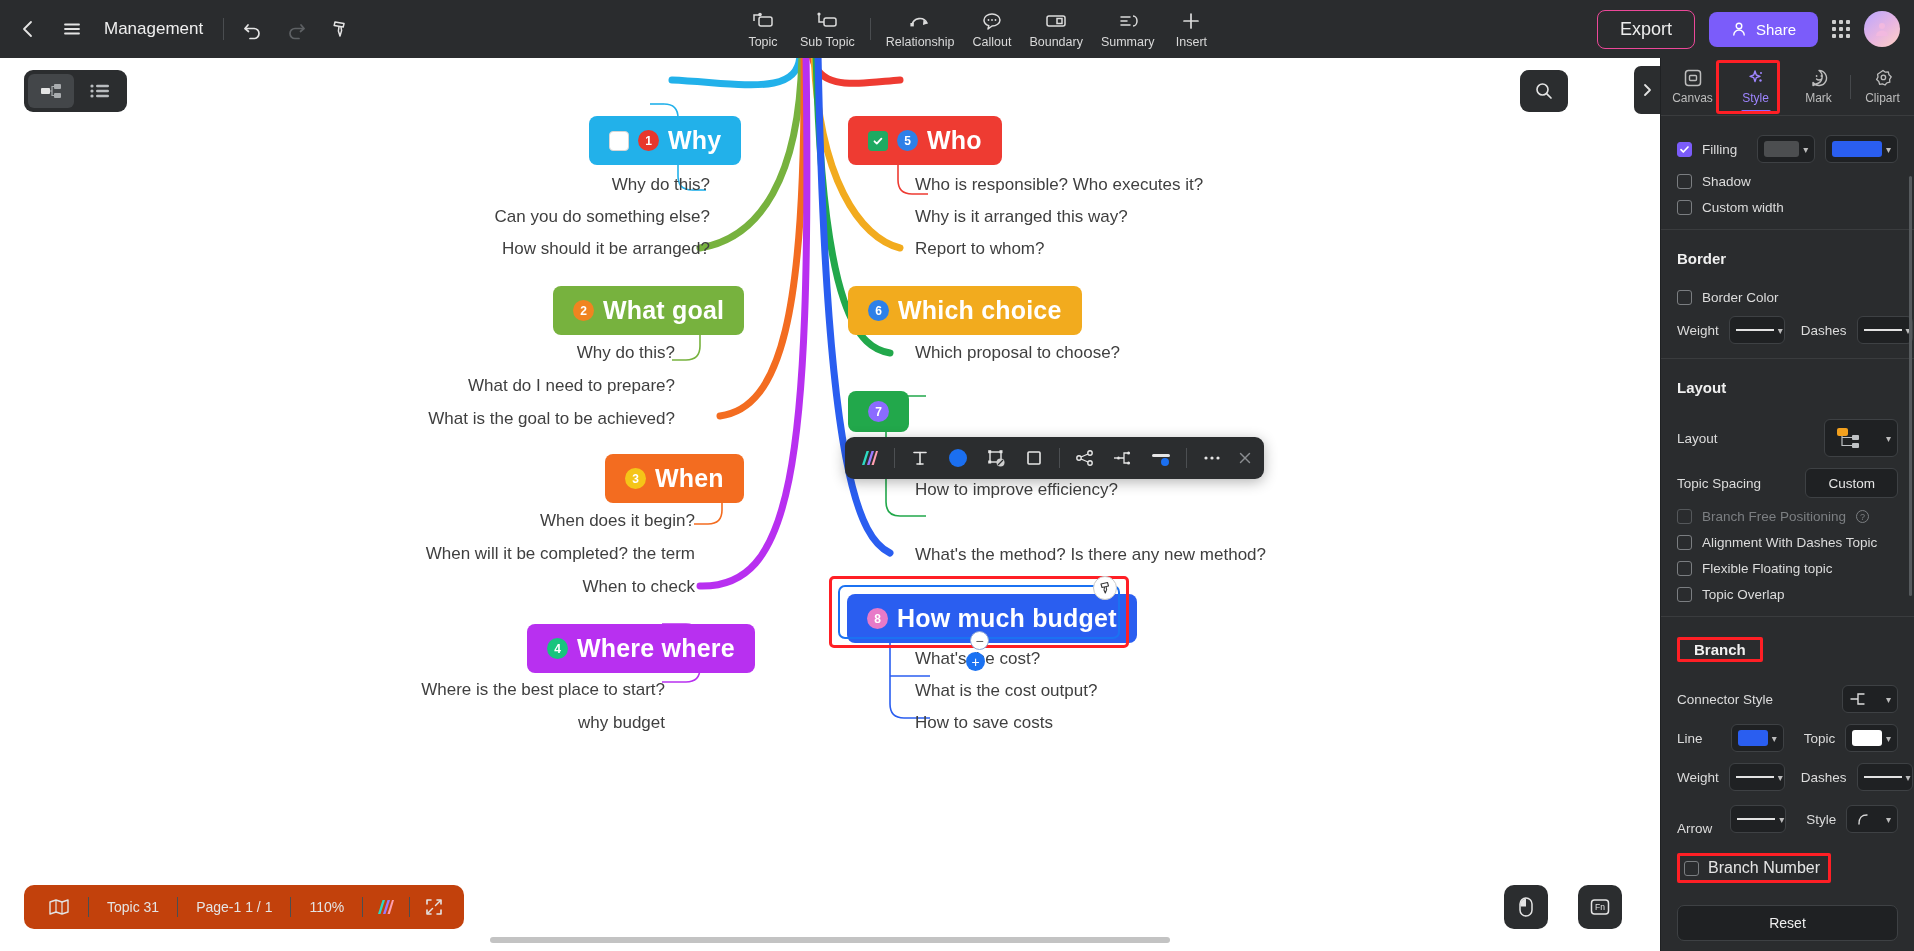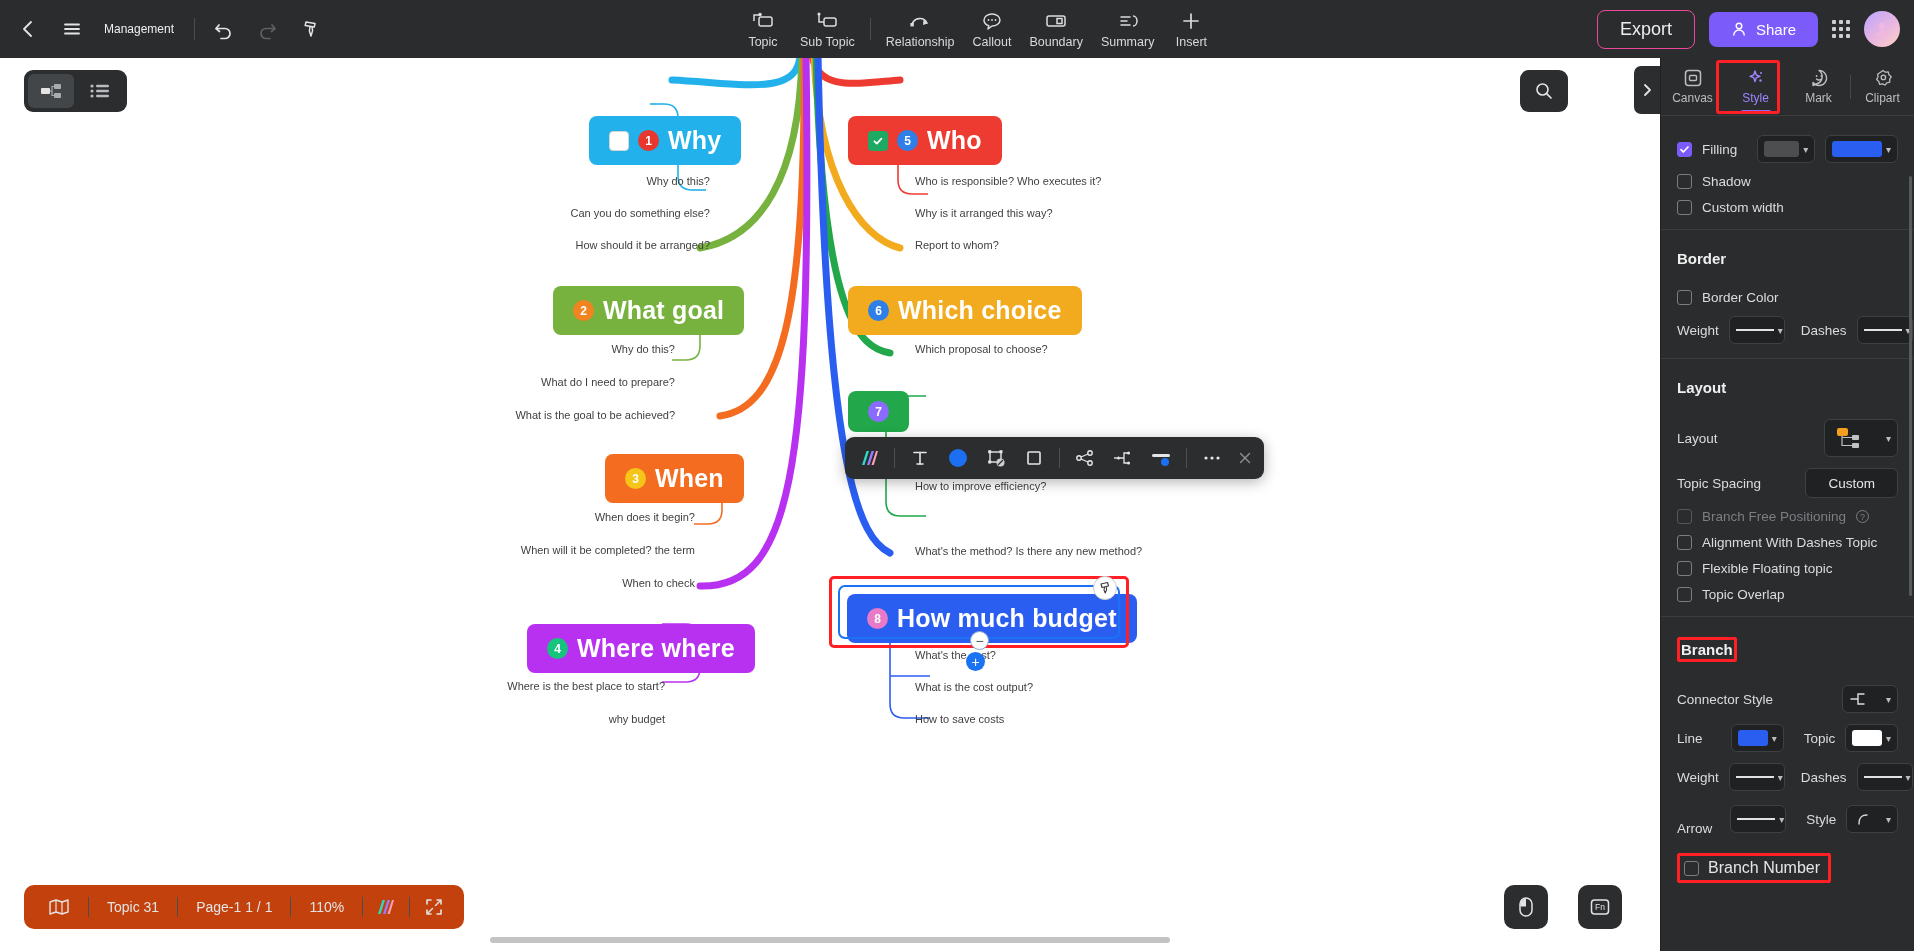--- a/index.html
+++ b/index.html
@@ -15,21 +15,21 @@
   .topbar {
     position:absolute; top:0; left:0; width:1914px; height:58px;
     background:#2a2c2e; display:flex; align-items:center; color:#e8e8e8;
     z-index: 40;
   }
   .tb-left { display:flex; align-items:center; gap:0px; padding-left:6px; }
   .tb-ic {
     width:44px; height:44px; display:flex; align-items:center; justify-content:center;
     border-radius:6px; cursor:pointer; color:#e4e4e4;
   }
-  .tb-title { font-size:12px; color:#efefef; margin-left:10px; margin-right:14px; white-space:nowrap; }
+  .tb-title { font-size:17px; color:#efefef; margin-left:10px; margin-right:14px; white-space:nowrap; }
   .tb-sep { width:1px; height:22px; background:#4a4d50; margin:0 6px; }
   .tb-center { position:absolute; left:735px; top:0; height:58px; display:flex; align-items:center; }
   .tb-item {
     display:flex; flex-direction:column; align-items:center; justify-content:center;
     min-width:56px; padding:3px 9px 2px; border-radius:6px; cursor:pointer; gap:3px;
   }
   .tb-item .lbl { font-size:12.5px; color:#d9d9d9; white-space:nowrap; }
   .tb-item .gly { height:22px; display:flex; align-items:center; justify-content:center; }
   .tb-right { position:absolute; right:14px; top:0; height:58px; display:flex; align-items:center; gap:14px; }
   .btn-export {
@@ -70,21 +70,21 @@
     color:#fff; font-weight:bold; flex:none;
   }
   .chk {
     width:20px; height:20px; border-radius:4px; flex:none;
     display:inline-flex; align-items:center; justify-content:center;
   }
   .chk.off { background:#fff; border:1px solid #d5d5d5; }
   .chk.on  { background:#1eaa62; }
 
   .leaf {
-    position:absolute; font-size:11px; color:#3f3f3f; white-space:nowrap;
+    position:absolute; font-size:17px; color:#3f3f3f; white-space:nowrap;
     cursor:pointer; z-index:4; font-family:"Liberation Sans", sans-serif;
   }
   .leaf.r { text-align:right; }
 
   
   .sel-outer {
     position:absolute; border:3px solid #ff1f25; border-radius:5px; z-index:9;
     pointer-events:none;
   }
   .sel-inner {
@@ -187,21 +187,21 @@
     border:3px solid #ff1f25; border-radius:3px; pointer-events:none; z-index:5;
   }
 
   .rp-body { height:835px; overflow:hidden; position:relative; padding-bottom:10px; }
   .rp-scroll { position:absolute; right:2px; top:60px; width:3px; height:420px;
                background:#565a5d; border-radius:2px; cursor:pointer; }
 
   .rp-sec { padding:0 16px; }
   .rp-hr { height:1px; background:#3a3c3e; margin:14px 0; }
   .rp-h { font-size:15px; font-weight:bold; color:#f0f0f0; margin:6px 0 12px; display:inline-block; }
-  .annot-box { border:3px solid #ff1f25; padding:1px 1px; display:inline-block; border-radius:2px; }
+  .annot-box { border:3px solid #ff1f25; padding:1px 14px; display:inline-block; border-radius:2px; }
 
   .row { display:flex; align-items:center; margin:11px 0; gap:10px; }
   .row .lab { font-size:13.5px; color:#dcdcdc; }
   .row .lab.dim { color:#7c7f82; }
   .cb {
     width:15px; height:15px; border-radius:3px; border:1.5px solid #7b7e81;
     flex:none; cursor:pointer; background:transparent;
   }
   .cb.on { background:#7b5cfa; border-color:#7b5cfa; display:flex; align-items:center; justify-content:center; }
   .cb.dim { border-color:#55585b; }
@@ -871,16 +871,17 @@
             <span class="chev">▾</span>
           </span>
         </div>
 
         <div class="annot-bn">
           <span class="cb"></span>
           <span class="lab">Branch Number</span>
         </div>
       </div>
 
+      <div class="btn-reset">Reset</div>
     </div>
   </div>
 
 </div>
 
 </body></html>

